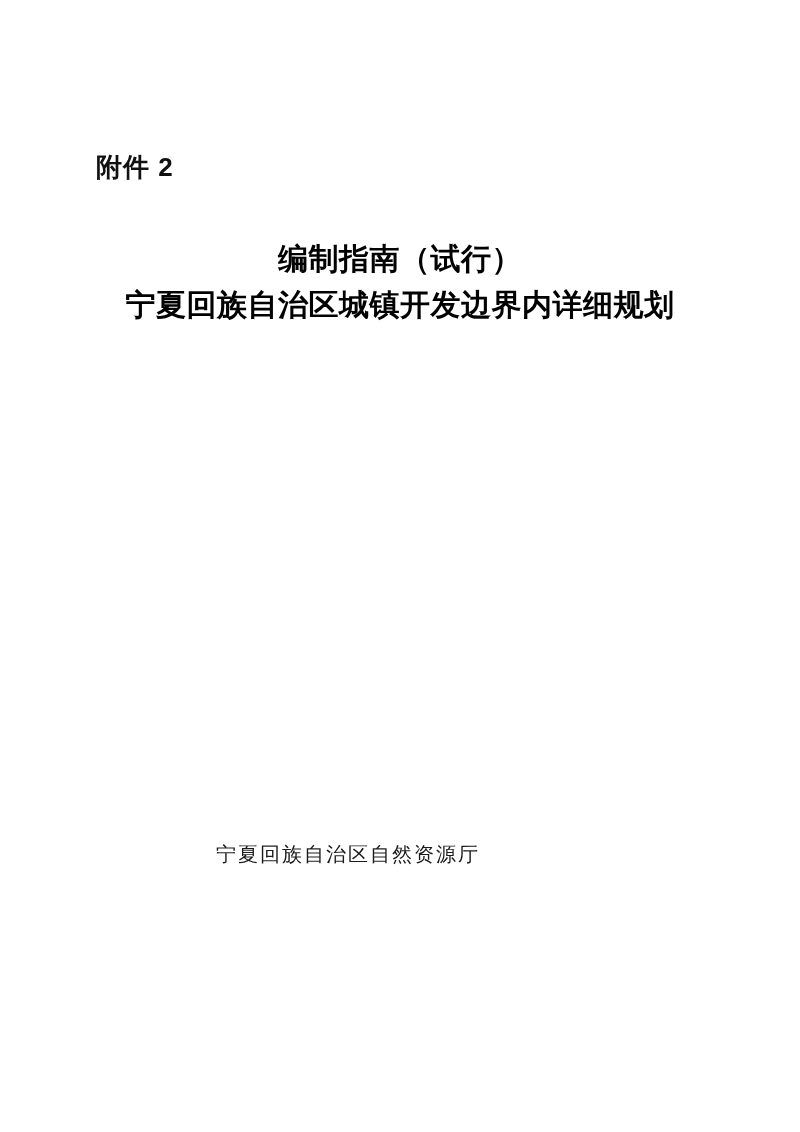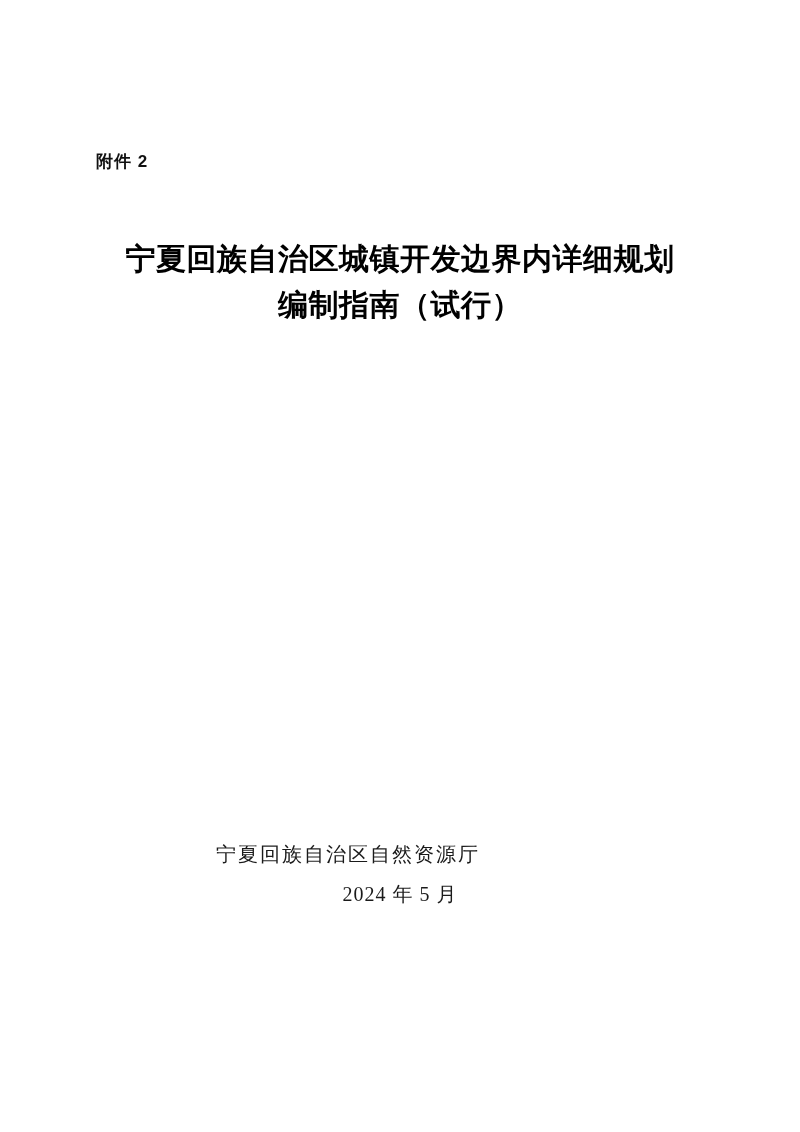--- a/index.html
+++ b/index.html
@@ -14,21 +14,21 @@
     background: #ffffff;
     overflow: hidden;
     font-family: "Liberation Serif", "DejaVu Serif", serif;
     color: #000000;
   }
   .attachment {
     position: absolute;
     left: 96px;
     top: 150px;
     font-family: "Liberation Sans", "DejaVu Sans", sans-serif;
-    font-size: 17px;
+    font-size: 26px;
     font-weight: 600;
     letter-spacing: 1px;
     color: #111111;
   }
   .title {
     position: absolute;
     left: 0;
     top: 236px;
     width: 800px;
     margin: 0;
@@ -68,20 +68,19 @@
     color: #1a1a1a;
   }
 </style>
 </head>
 <body>
 
 <div class="page">
   <div class="attachment">附件 2</div>
 
   <h1 class="title">
+    <span class="title-line">编制指南（试行）</span>
     <span class="title-line">宁夏回族自治区城镇开发边界内详细规划</span>
-    <span class="title-line">编制指南（试行）</span>
   </h1>
 
   <div class="publisher">宁夏回族自治区自然资源厅</div>
 
-  <div class="pub-date">2024 年 5 月</div>
 </div>
 
 </body></html>

